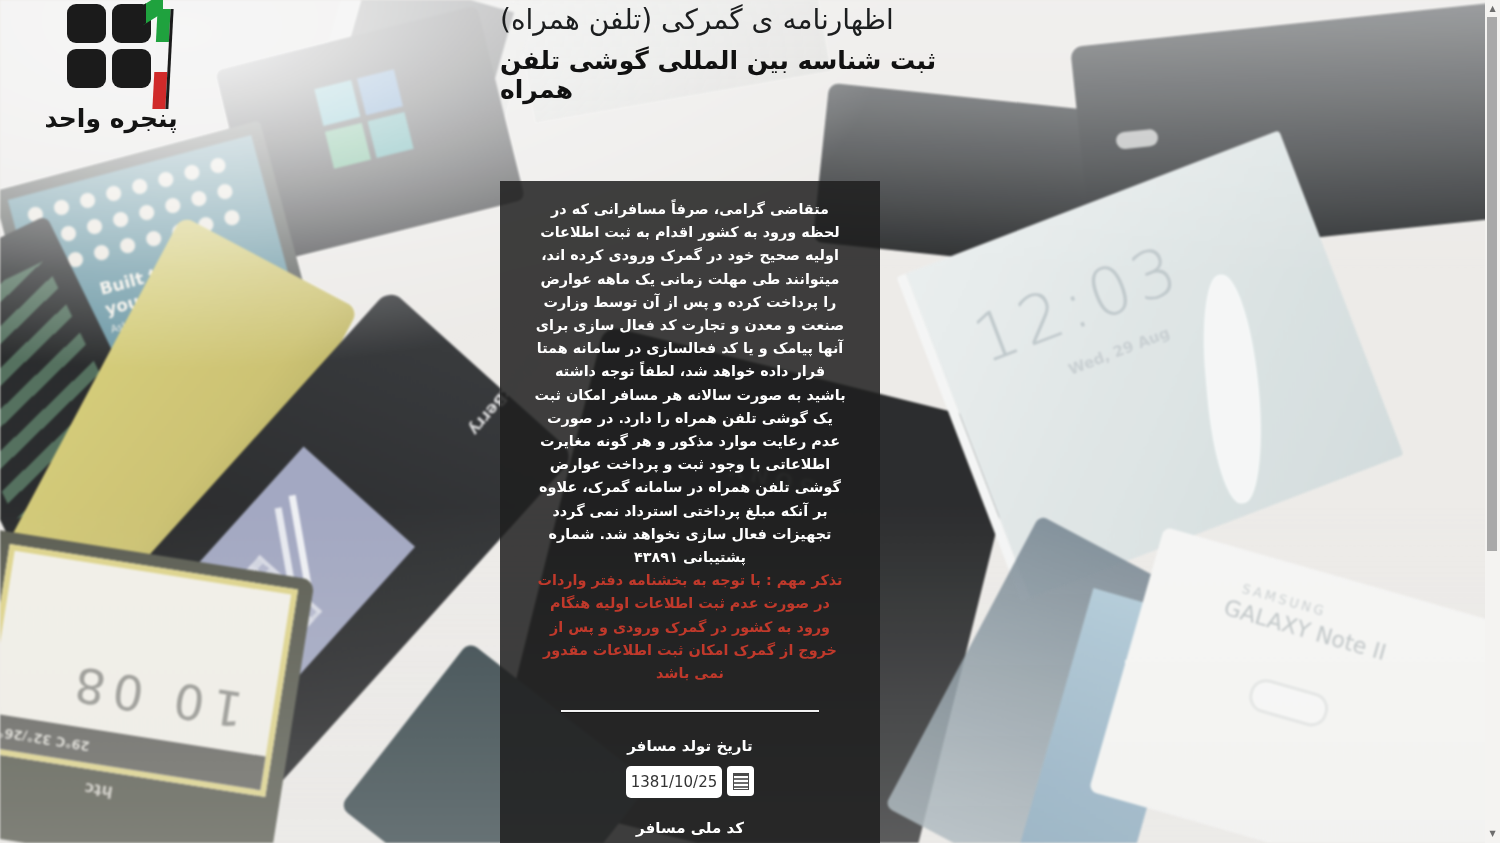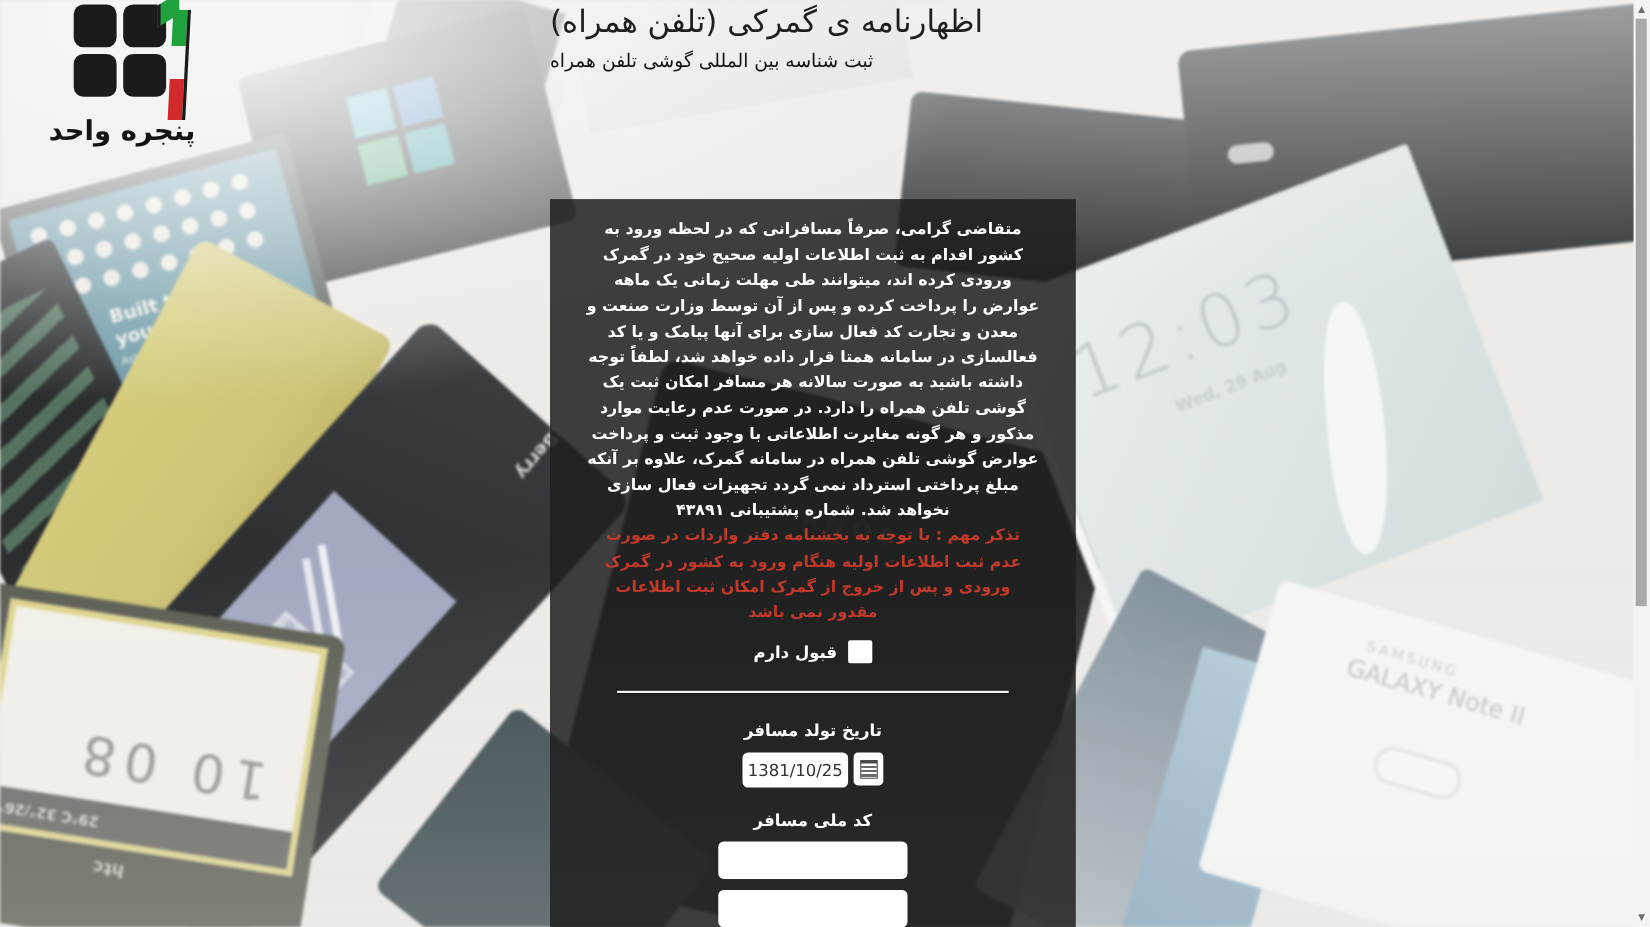--- a/index.html
+++ b/index.html
@@ -120,24 +120,24 @@
   .lg-one-bar{position:absolute;right:0;top:10px;width:13px;height:100px;
         background:linear-gradient(180deg,#1fa23e 0 33%,#f4f4f4 33% 63%,#d02a2a 63%);
         transform:skewX(-3deg);border-right:3px solid #1b1b1b;}
   .lg-one-head{position:absolute;right:8px;top:0;width:17px;height:20px;background:#1fa23e;
         transform:skewY(-32deg);border-left:3px solid #1b1b1b;}
   .logo-text{margin-top:12px;font-size:25px;font-weight:bold;color:#141414;}
 
   
   .titles{position:absolute;left:500px;top:0;width:478px;text-align:left;color:#1c1e1f;z-index:5;}
   .titles h1{font-size:28px;font-weight:400;margin:3px 0 10px;}
-  .titles h2{font-size:17px;font-weight:400;margin:0;color:#111;}
-
-  
-  .panel{position:absolute;left:500px;top:181px;width:478px;height:662px;z-index:4;
+  .titles h2{font-size:25px;font-weight:700;margin:0;color:#111;}
+
+  
+  .panel{position:absolute;left:500px;top:181px;width:380px;height:662px;z-index:4;
         background:rgba(30,30,30,.85);color:#fff;text-align:center;
         padding:14px 31px 0;box-sizing:border-box;}
   .notice{font-size:14.4px;line-height:23.2px;font-weight:700;margin:3px 2px 0;}
   .warning{font-size:14.4px;line-height:23.2px;font-weight:700;margin:0 6px;color:#c0392b;}
   .accept-row{display:flex;justify-content:center;align-items:center;gap:10px;margin-top:13px;}
   .accept-row label{font-size:15px;font-weight:700;cursor:pointer;}
   .checkbox{width:22px;height:21px;background:#fff;border-radius:2px;cursor:pointer;
         display:inline-block;flex:0 0 auto;}
   .panel hr{border:0;border-top:2px solid #f2f2f2;margin:25px 30px 0;
         box-shadow:0 1px 0 rgba(0,0,0,.45);}
@@ -240,24 +240,20 @@
 
   <div class="titles" dir="rtl">
     <h1>اظهارنامه ی گمرکی (تلفن همراه)</h1>
     <h2>ثبت شناسه بین المللی گوشی تلفن همراه</h2>
   </div>
 
   <div class="panel" dir="rtl">
     <p class="notice">متقاضی گرامی، صرفاً مسافرانی که در لحظه ورود به کشور اقدام به ثبت اطلاعات اولیه صحیح خود در گمرک ورودی کرده اند، میتوانند طی مهلت زمانی یک ماهه عوارض را پرداخت کرده و پس از آن توسط وزارت صنعت و معدن و تجارت کد فعال سازی برای آنها پیامک و یا کد فعالسازی در سامانه همتا قرار داده خواهد شد، لطفاً توجه داشته باشید به صورت سالانه هر مسافر امکان ثبت یک گوشی تلفن همراه را دارد. در صورت عدم رعایت موارد مذکور و هر گونه مغایرت اطلاعاتی با وجود ثبت و پرداخت عوارض گوشی تلفن همراه در سامانه گمرک، علاوه بر آنکه مبلغ پرداختی استرداد نمی گردد تجهیزات فعال سازی نخواهد شد. شماره پشتیبانی ۴۳۸۹۱</p>
     <p class="warning">تذکر مهم : با توجه به بخشنامه دفتر واردات در صورت عدم ثبت اطلاعات اولیه هنگام ورود به کشور در گمرک ورودی و پس از خروج از گمرک امکان ثبت اطلاعات مقدور نمی باشد</p>
 
-    <div class="accept-row">
-      <span class="checkbox"></span>
-      <label>قبول دارم</label>
-    </div>
 
     <hr>
 
     <label class="field-label">تاریخ تولد مسافر</label>
     <div class="date-row">
       <input class="tb date-input" type="text" value="1381/10/25" style="">
       <button class="cal-btn">
         <span class="cal-icon"></span>
       </button>
     </div>

